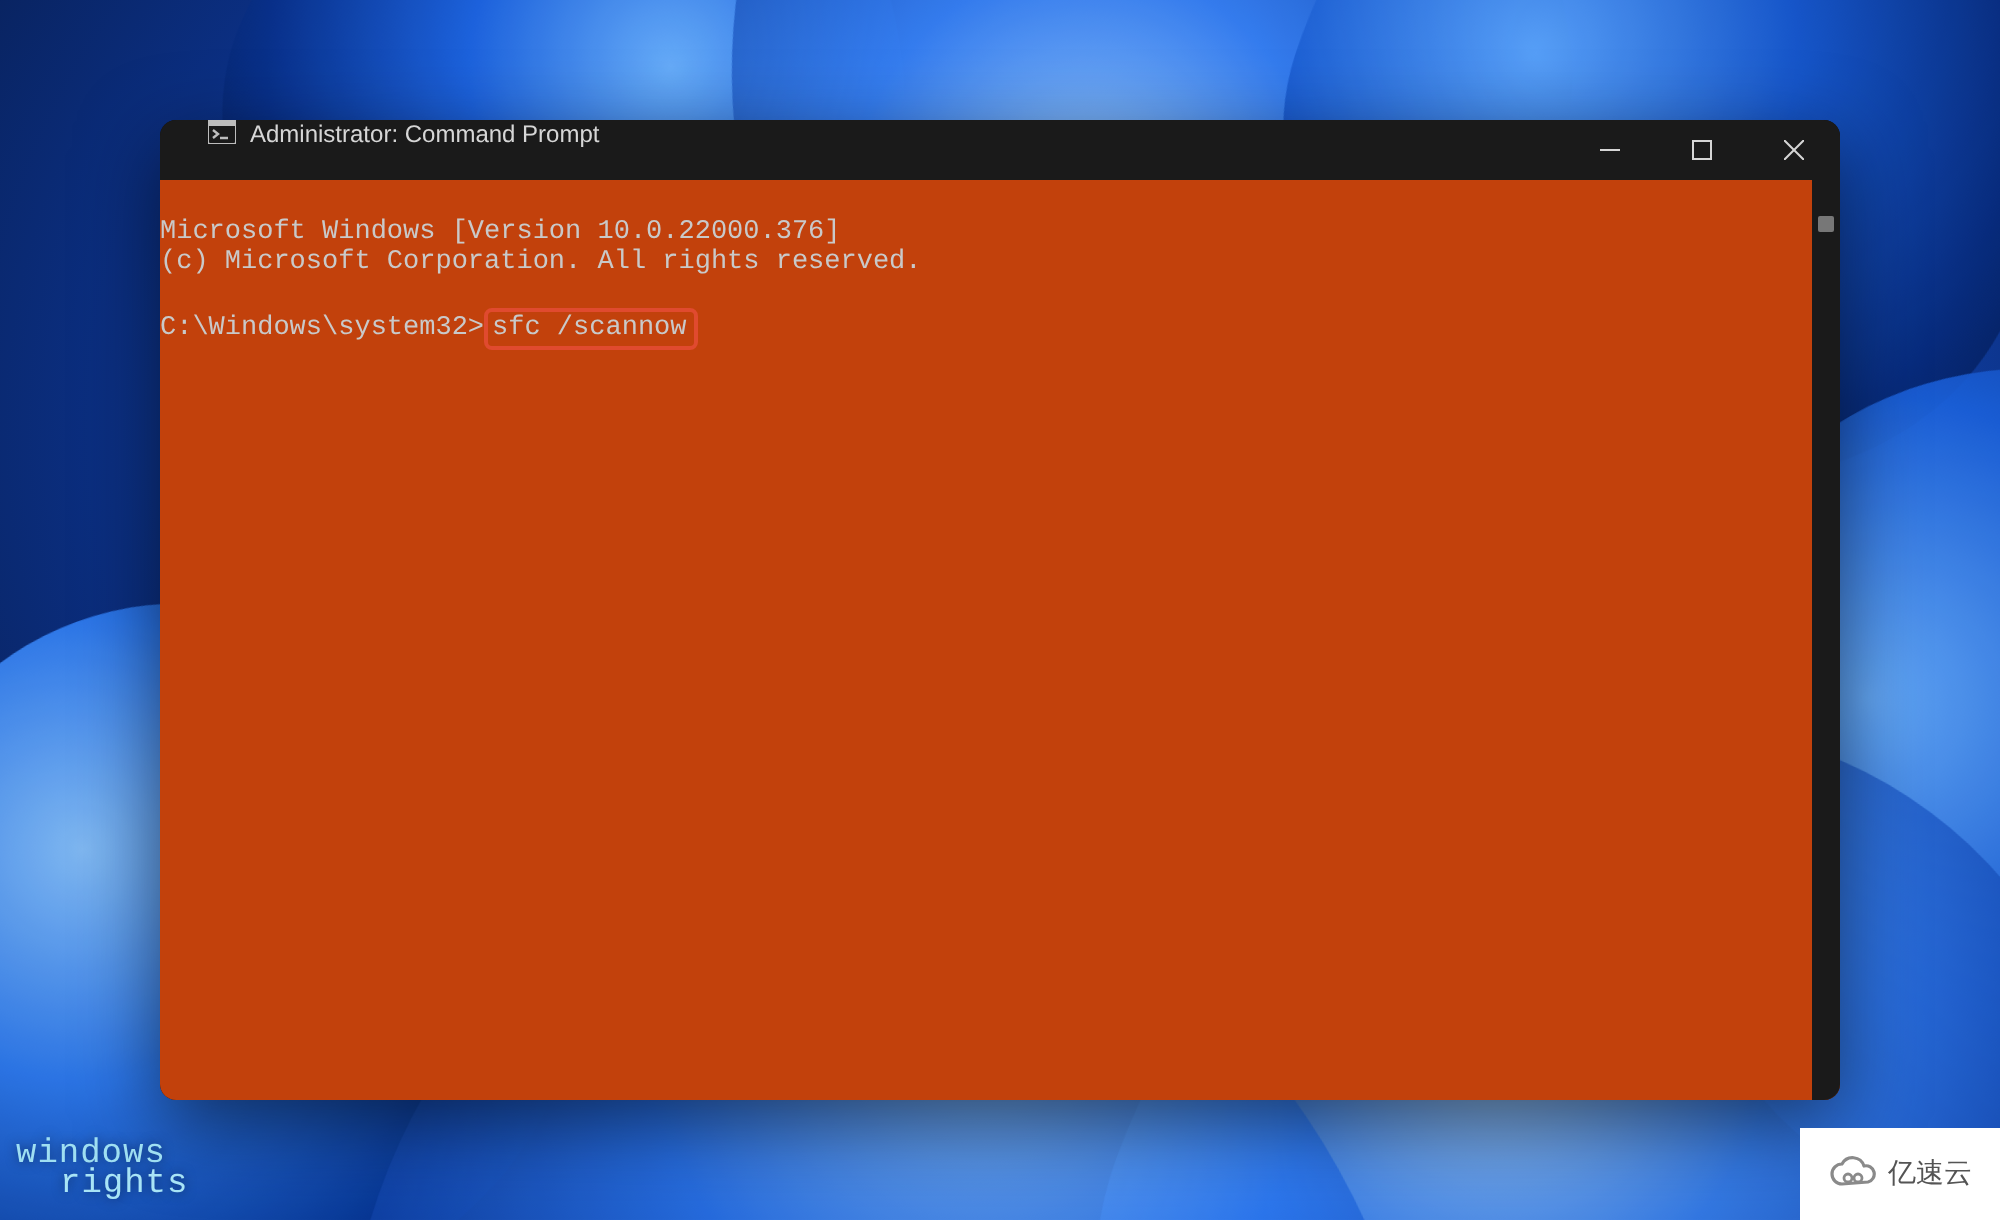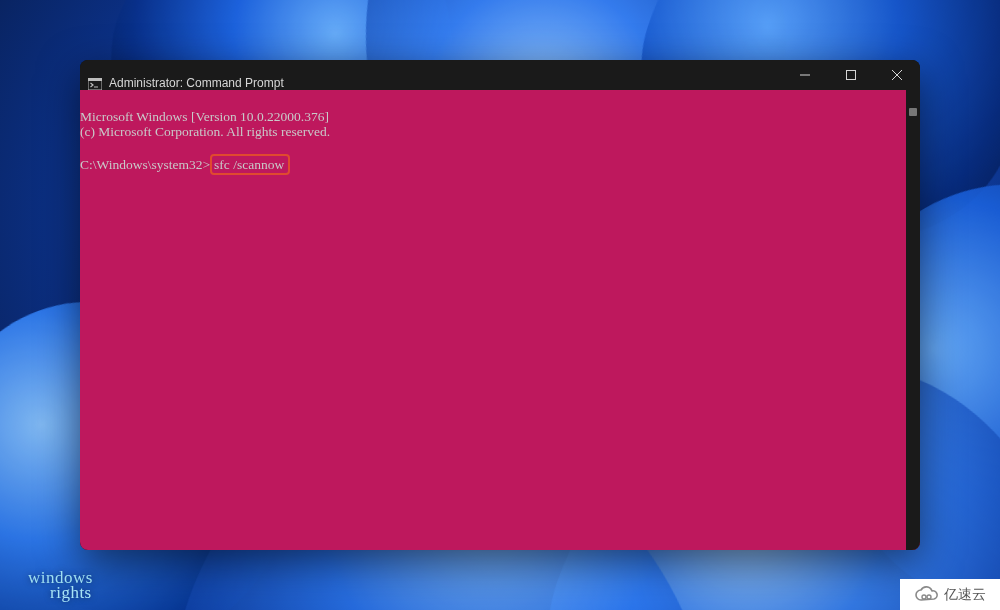--- a/index.html
+++ b/index.html
@@ -51,46 +51,46 @@
     width: 840px; height: 490px;
     background: #111111;
     border-radius: 8px;
     box-shadow: 0 12px 40px rgba(0,0,0,0.55);
     overflow: hidden;
     display: flex; flex-direction: column;
   }
   .titlebar {
     height: 30px;
     background: #1a1a1a;
-    display: flex; align-items: flex-end;
+    display: flex; align-items: flex-start;
     color: #d6d6d6;
     font-size: 12px;
-    padding-left: 8px;
+    padding-left: 24px;
     user-select: none;
   }
   .titlebar .app-icon {
     width: 14px; height: 12px;
     margin-right: 7px;
     display: inline-flex;
   }
   .titlebar .title { flex: 0 0 auto; }
   .titlebar .spacer { flex: 1 1 auto; }
   .win-btn {
     width: 46px; height: 30px;
     display: flex; align-items: center; justify-content: center;
     color: #d6d6d6;
   }
   .win-btn svg { pointer-events:none; }
 
   .terminal {
     flex: 1 1 auto;
     position: relative;
-    background: #be185d;
+    background: #c2410c;
     color: #c9c9c9;
-    font-family: Liberation Serif, serif;
+    font-family: Liberation Mono, monospace;
     font-size: 13.5px;
     line-height: 15px;
     padding: 4px 0 0 0;
     white-space: pre;
     letter-spacing: 0;
   }
   .terminal .line { padding: 0 0 0 0; }
   .highlight {
     border: 2px solid #e04a2f;
     border-radius: 4px;
@@ -106,35 +106,35 @@
   }
   .scroll-ind {
     position:absolute; top:18px; right:3px;
     width:8px; height:8px;
     background:#777; border-radius:1px;
   }
 
   
   .wr-mark {
     position: absolute;
-    left: 28px; bottom: 10px;
+    left: 8px; bottom: 10px;
     color: #8fd5ea;
-    font-family: Liberation Serif, serif;
+    font-family: Liberation Mono, monospace;
     line-height: .85;
     letter-spacing: .5px;
     text-shadow: 0 0 6px rgba(0,0,0,.5);
   }
   .wr-mark .l1 { font-size: 17px; font-weight: 400; color:#9fdff2;}
   .wr-mark .l2 { font-size: 17px; font-weight: 400; color:#a8e4f6; padding-left: 22px;}
 
   
   .yisu {
     position: absolute;
     right: 0; bottom: 0;
-    width: 100px; height: 31px;
+    width: 100px; height: 46px;
     background: #ffffff;
     display: flex; align-items: center; justify-content: center;
     gap: 4px;
     color: #555;
     font-size: 14px;
   }
   .yisu svg { flex:0 0 auto; }
   .yisu .txt { font-weight: 500; color:#545454; }
 </style>
 </head>

